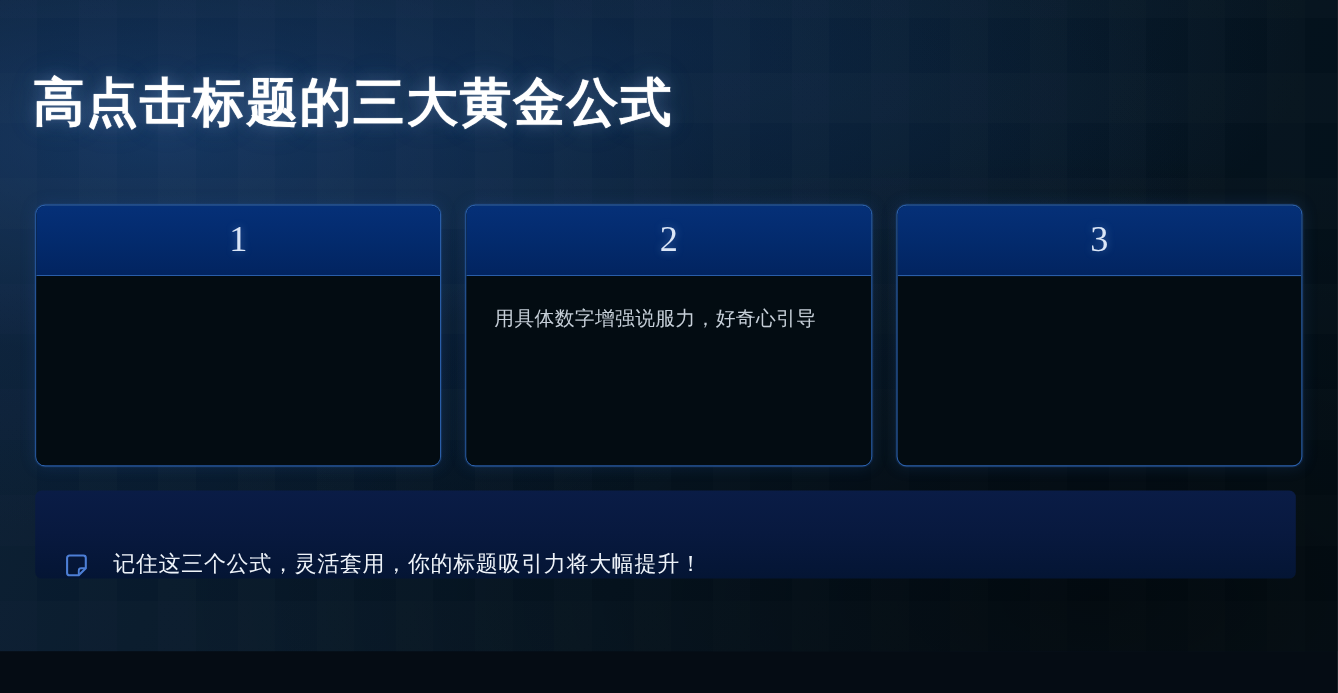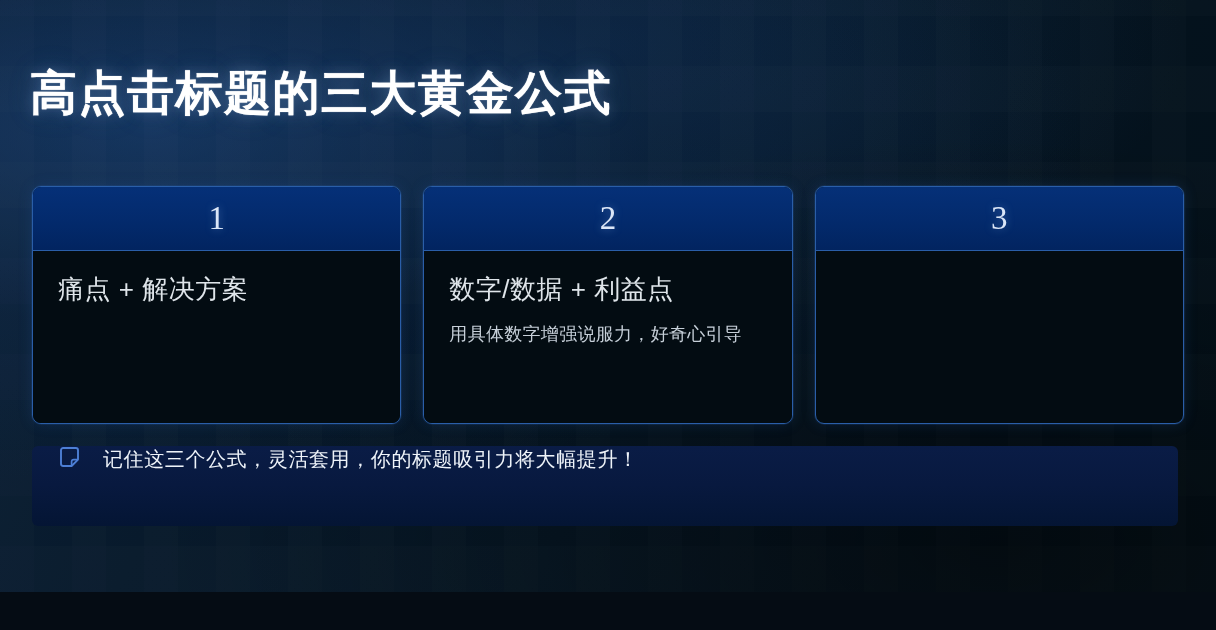--- a/index.html
+++ b/index.html
@@ -139,21 +139,21 @@
   
   .footer-banner {
     position: absolute;
     left: 32px;
     top: 446px;
     width: 1146px;
     height: 80px;
     border-radius: 6px;
     background: linear-gradient(180deg, #0a1c46 0%, #08193f 48%, #041534 100%);
     display: flex;
-    align-items: flex-start;
+    align-items: flex-end;
     padding-left: 26px;
     box-sizing: border-box;
   }
   .note-icon {
     width: 23px;
     height: 23px;
     flex: 0 0 23px;
     position: relative;
     margin-right: 22px;
     display: block;
@@ -175,30 +175,28 @@
 
     <div class="page-title">高点击标题的三大黄金公式</div>
 
     <div class="cards">
 
       <div class="card">
         <div class="card-header">
           <span class="card-number">1</span>
         </div>
         <div class="card-body">
-          <div class="card-title">痛点 + 解决方案</div>
         </div>
       </div>
 
       <div class="card">
         <div class="card-header">
           <span class="card-number">2</span>
         </div>
         <div class="card-body">
-          <div class="card-title">数字/数据 + 利益点</div>
           <div class="card-desc">用具体数字增强说服力，好奇心引导</div>
         </div>
       </div>
 
       <div class="card">
         <div class="card-header">
           <span class="card-number">3</span>
         </div>
       </div>
 

